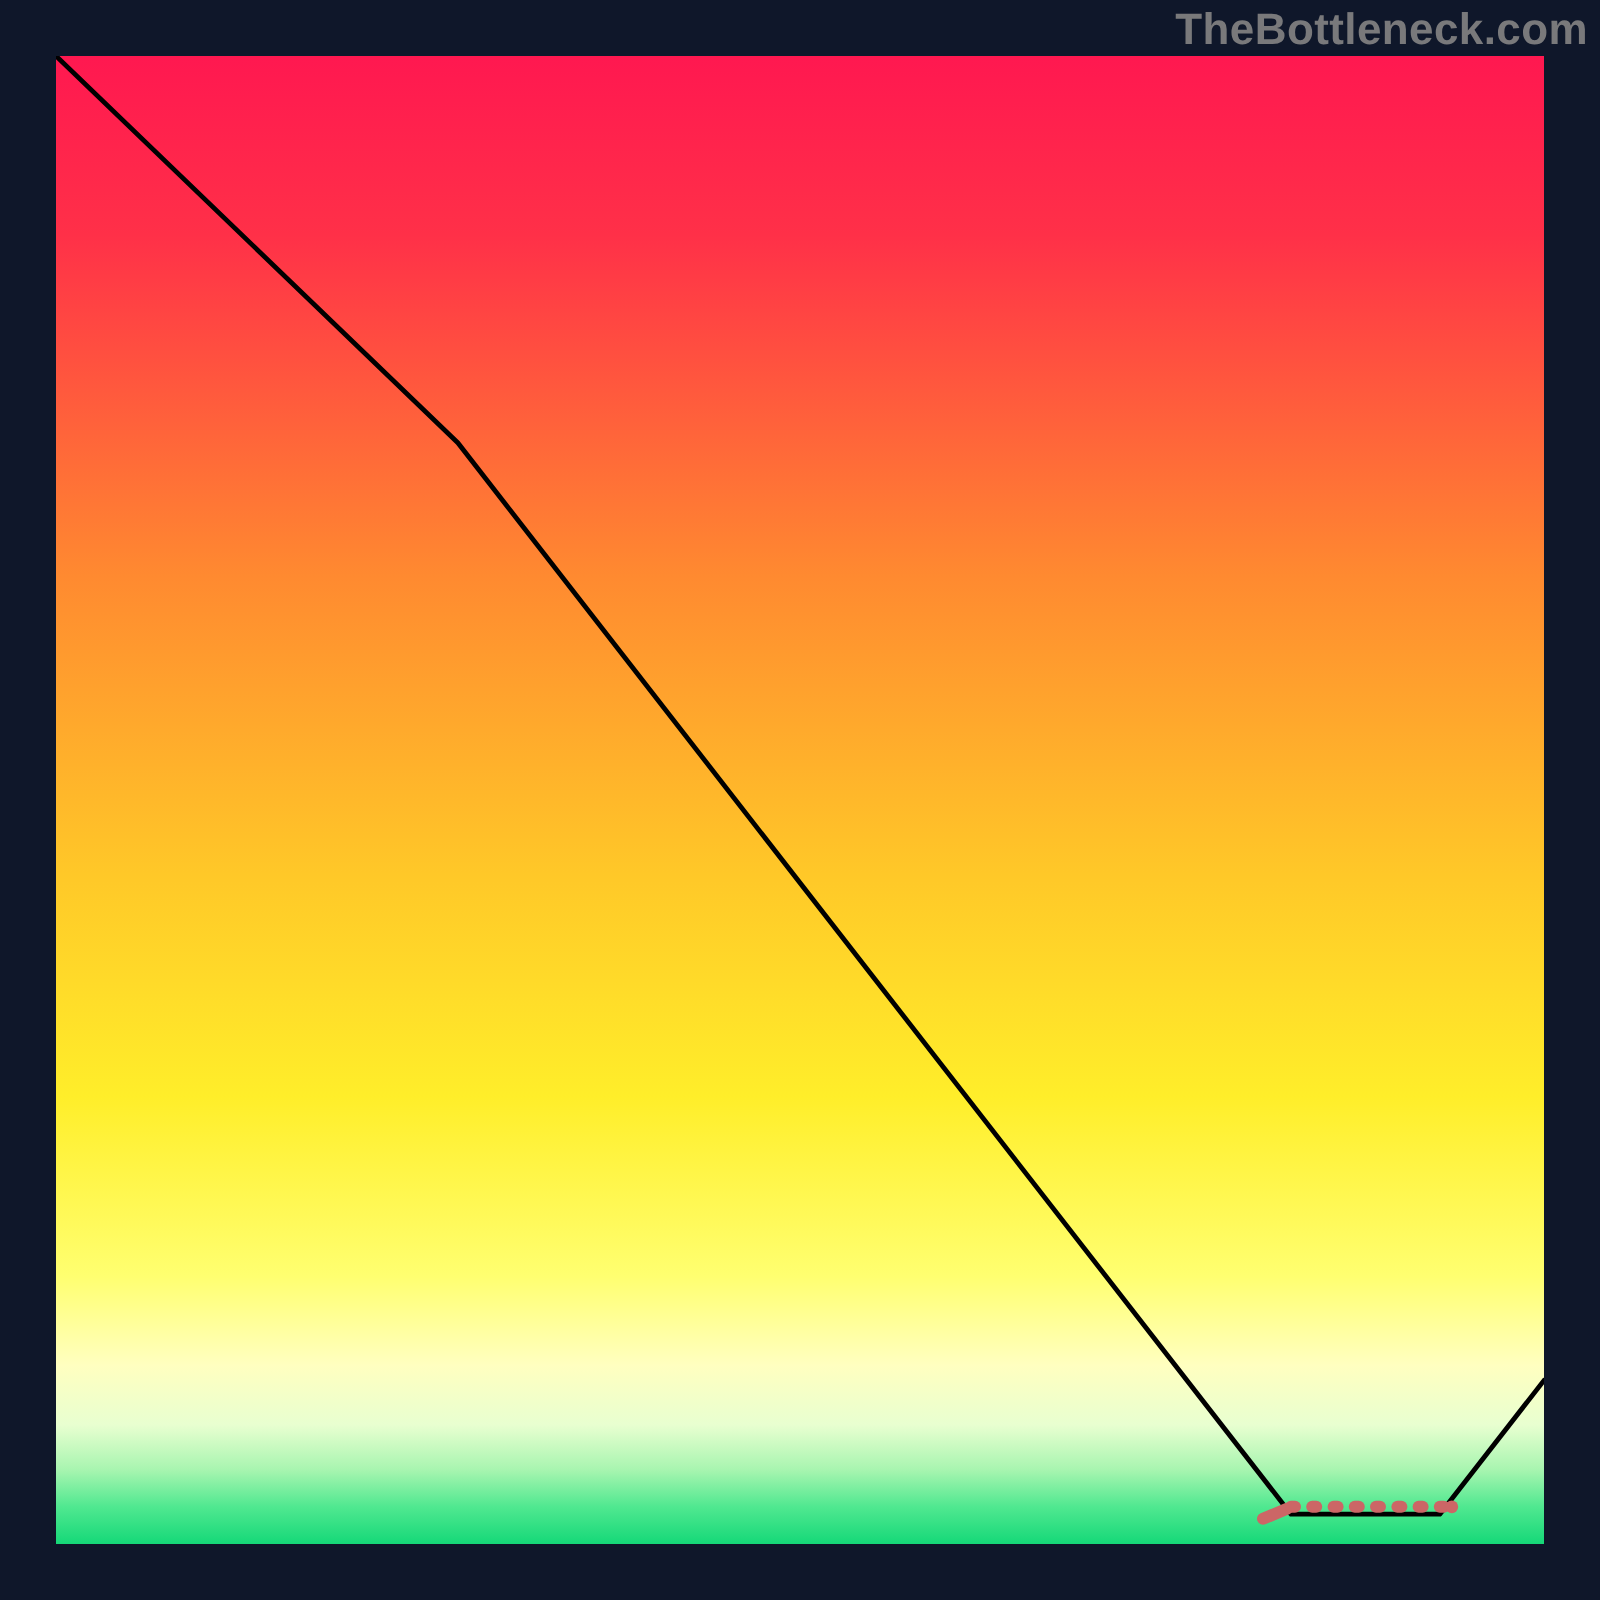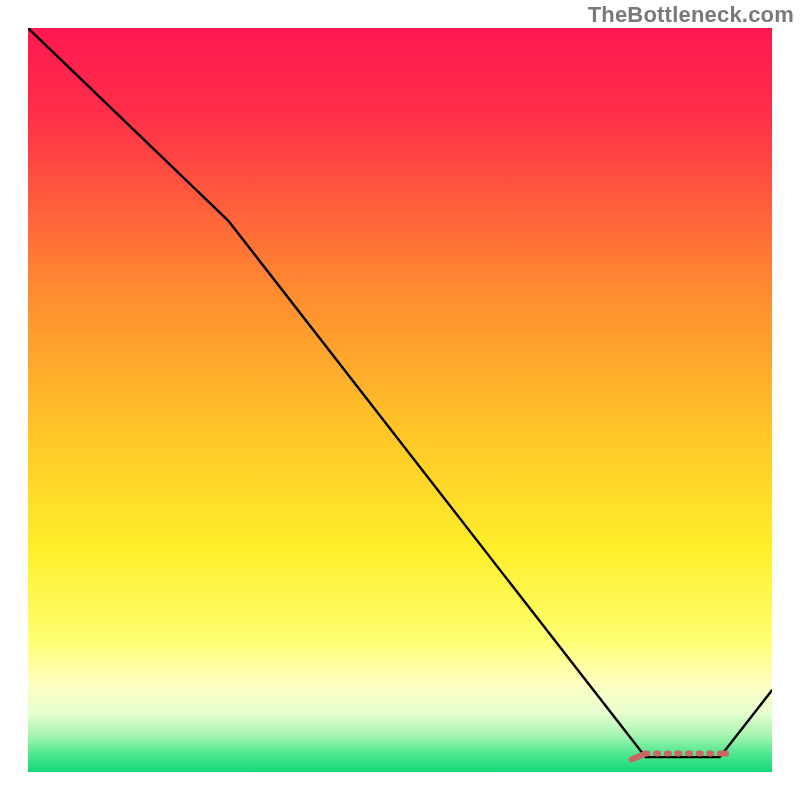--- a/index.html
+++ b/index.html
@@ -1,21 +1,21 @@
 <!DOCTYPE html>
 <html><head>
 <meta charset="utf-8">
 <style>
   * { margin: 0; padding: 0; box-sizing: border-box; }
   html, body { width: 800px; height: 800px; background: #000; overflow: hidden; }
   .frame {
     position: relative;
     width: 800px;
     height: 800px;
-    background: #ffffff;
+    background: #0f172a;
   }
   .attribution {
     position: absolute;
     top: 2px;
     right: 6px;
     font-family: Arial, Helvetica, sans-serif;
     font-size: 22px;
     font-weight: 600;
     color: #79797b;
     letter-spacing: 0.2px;

